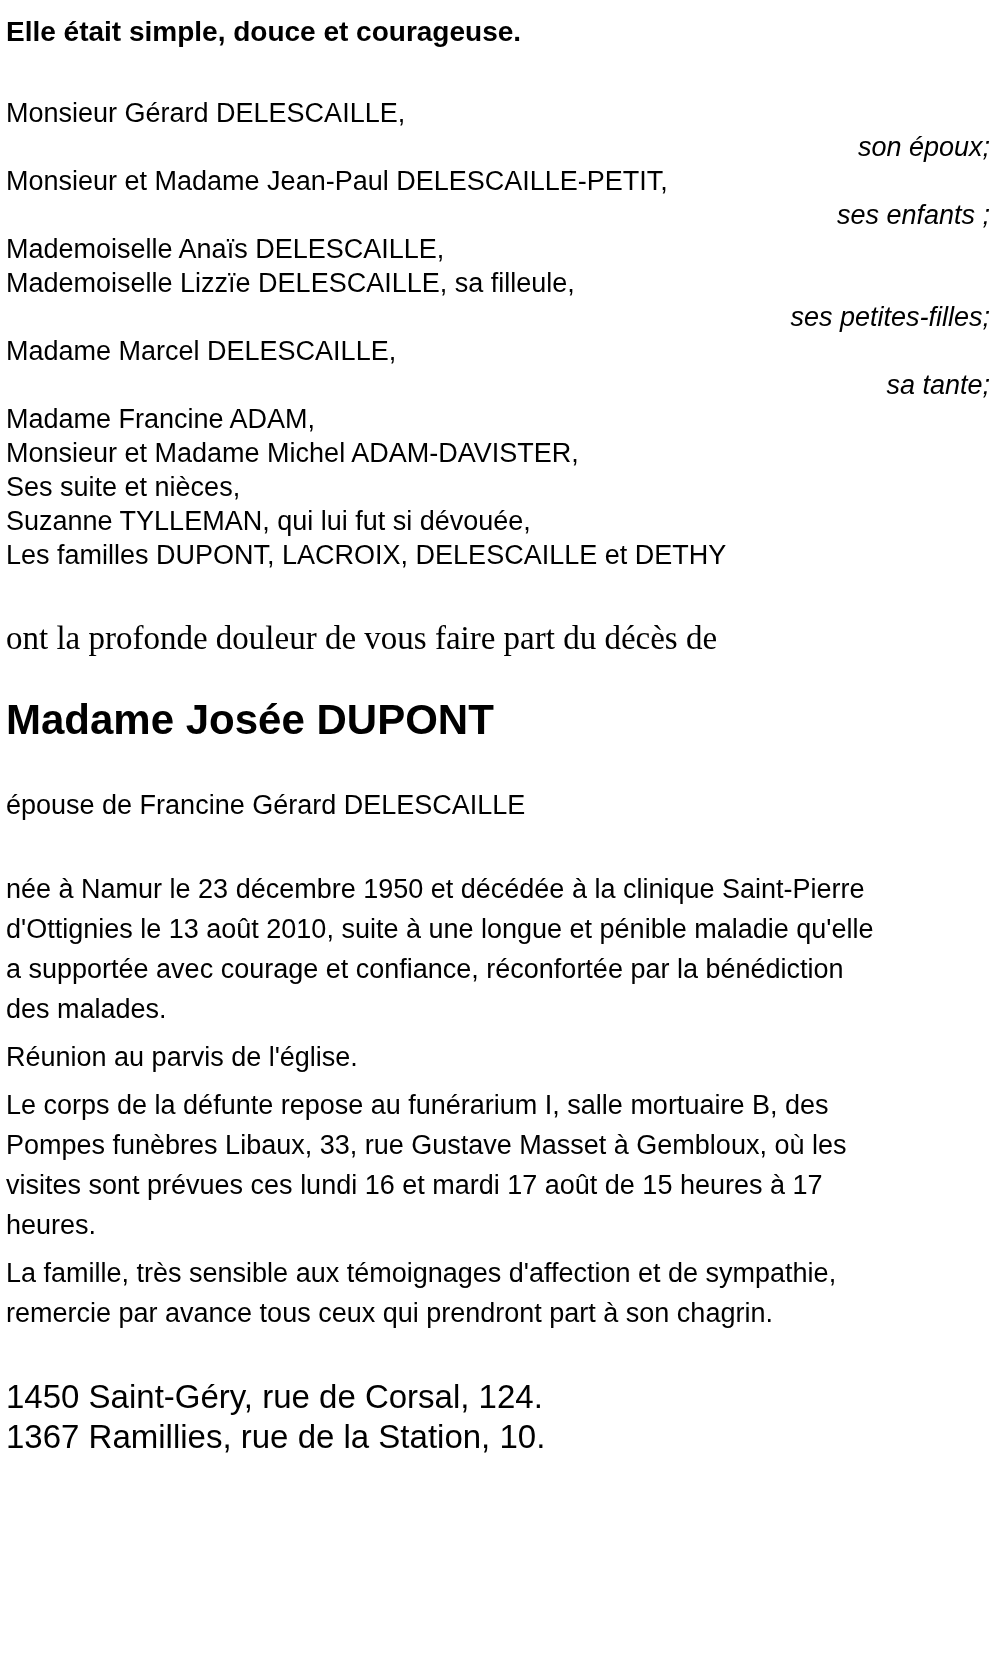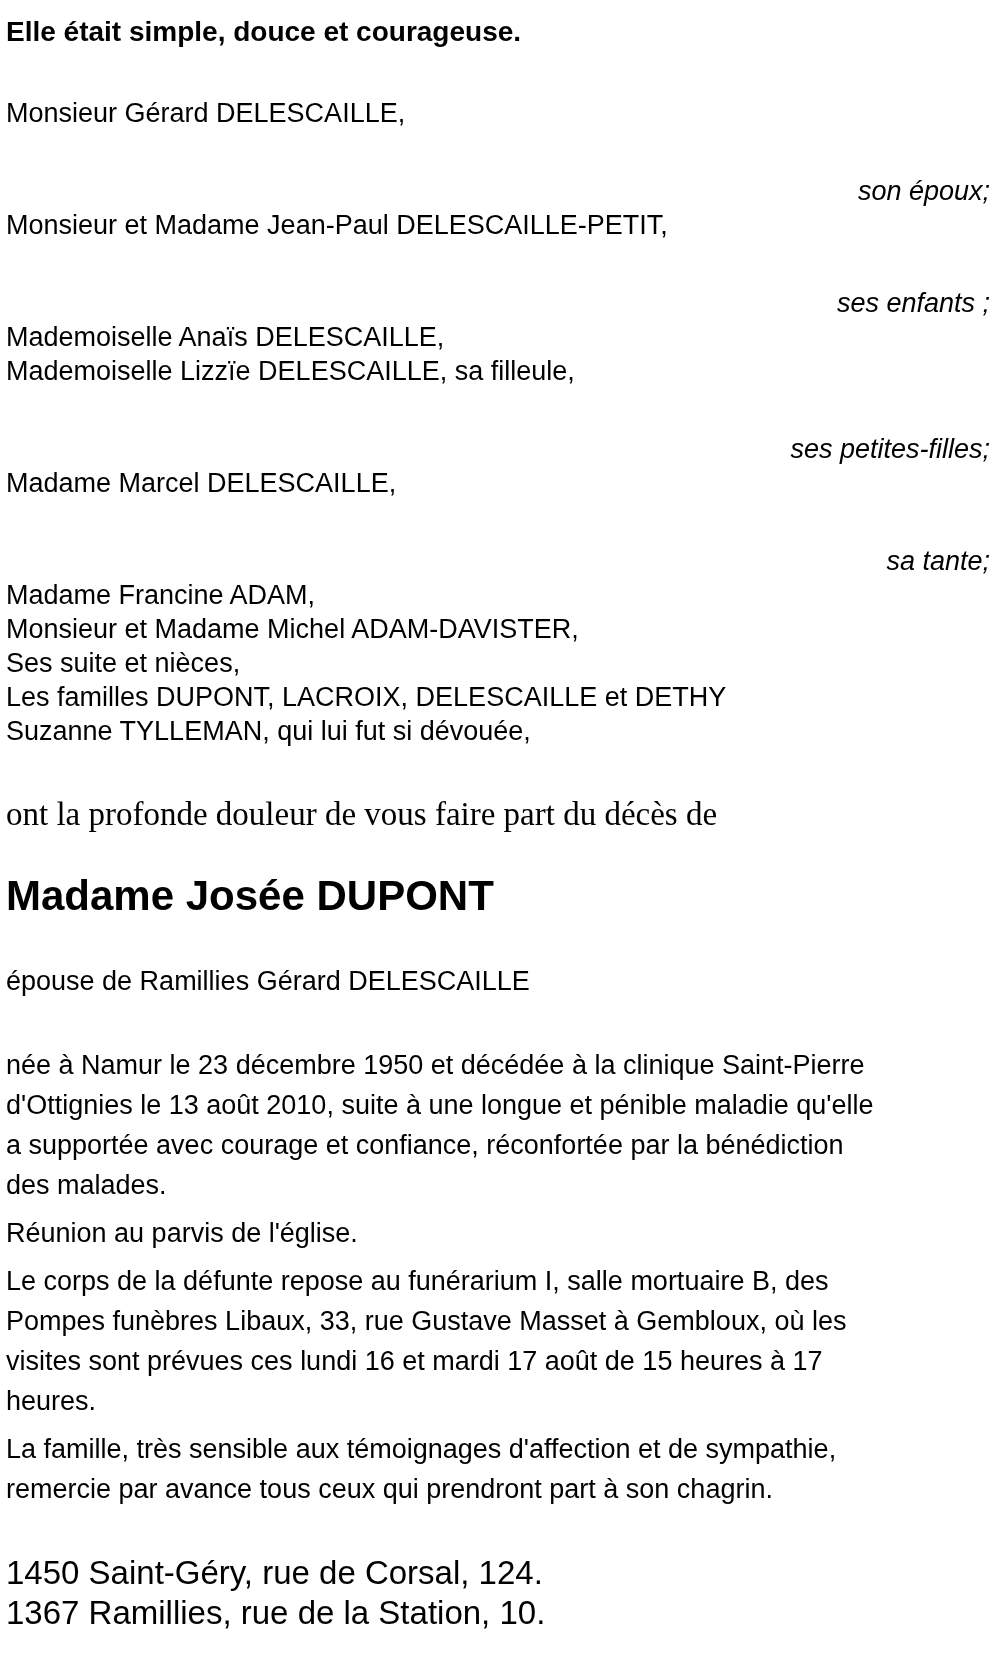--- a/index.html
+++ b/index.html
@@ -28,21 +28,20 @@
   }
   .m-name {
     line-height: 34px;
     text-align: left;
   }
   .m-role {
     line-height: 34px;
     text-align: right;
     font-style: italic;
     white-space: pre-line;
-    margin-top: 44px;
   }
   .announce {
     margin-top: 48px;
     font-size: 33px;
     line-height: 36px;
     font-family: Liberation Serif, serif;
   }
   .deceased {
     margin: 38px 0 0 0;
     font-size: 42px;
@@ -88,29 +87,29 @@
     <div class="m-name">Mademoiselle Lizzïe DELESCAILLE, sa filleule,</div>
     <div class="m-role">ses petites-filles;</div>
 
     <div class="m-name">Madame Marcel DELESCAILLE,</div>
     <div class="m-role">sa tante;</div>
 
     <div class="m-name">Madame Francine ADAM,</div>
     <div class="m-name">Monsieur et Madame Michel ADAM-DAVISTER,</div>
 
     <div class="m-name">Ses suite et nièces,</div>
+    <div class="m-name">Suzanne TYLLEMAN, qui lui fut si dévouée,</div>
     <div class="m-name">Les familles DUPONT, LACROIX, DELESCAILLE et DETHY</div>
-    <div class="m-name">Suzanne TYLLEMAN, qui lui fut si dévouée,</div>
   </div>
 
   <div class="announce">ont la profonde douleur de vous faire part du décès de</div>
 
   <h1 class="deceased">Madame Josée DUPONT</h1>
 
-  <div class="spouse">épouse de Ramillies Gérard DELESCAILLE</div>
+  <div class="spouse">épouse de Francine Gérard DELESCAILLE</div>
 
   <div class="paras">
     <p class="para">née à Namur le 23 décembre 1950 et décédée à la clinique Saint-Pierre
 d'Ottignies le 13 août 2010, suite à une longue et pénible maladie qu'elle
 a supportée avec courage et confiance, réconfortée par la bénédiction
 des malades.</p>
     <p class="para">Réunion au parvis de l'église.</p>
     <p class="para">Le corps de la défunte repose au funérarium I, salle mortuaire B, des
 Pompes funèbres Libaux, 33, rue Gustave Masset à Gembloux, où les
 visites sont prévues ces lundi 16 et mardi 17 août de 15 heures à 17

